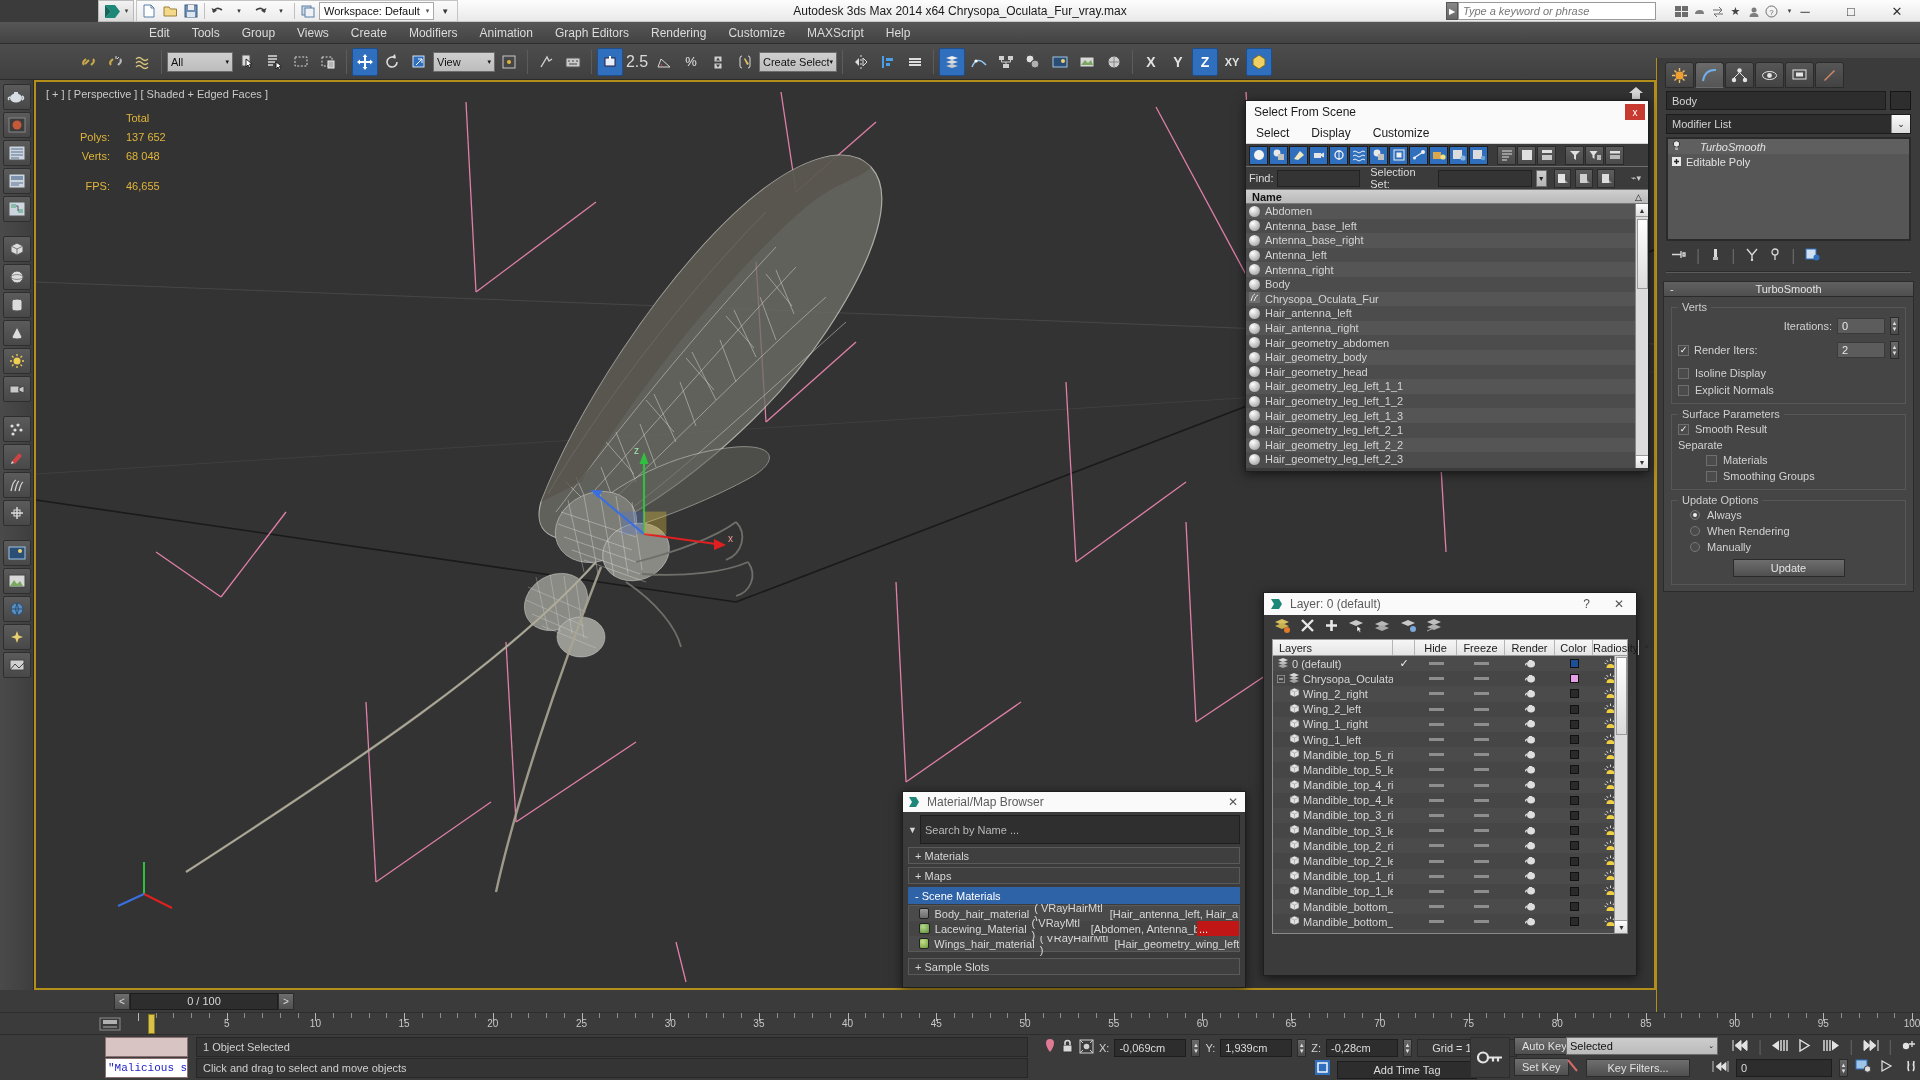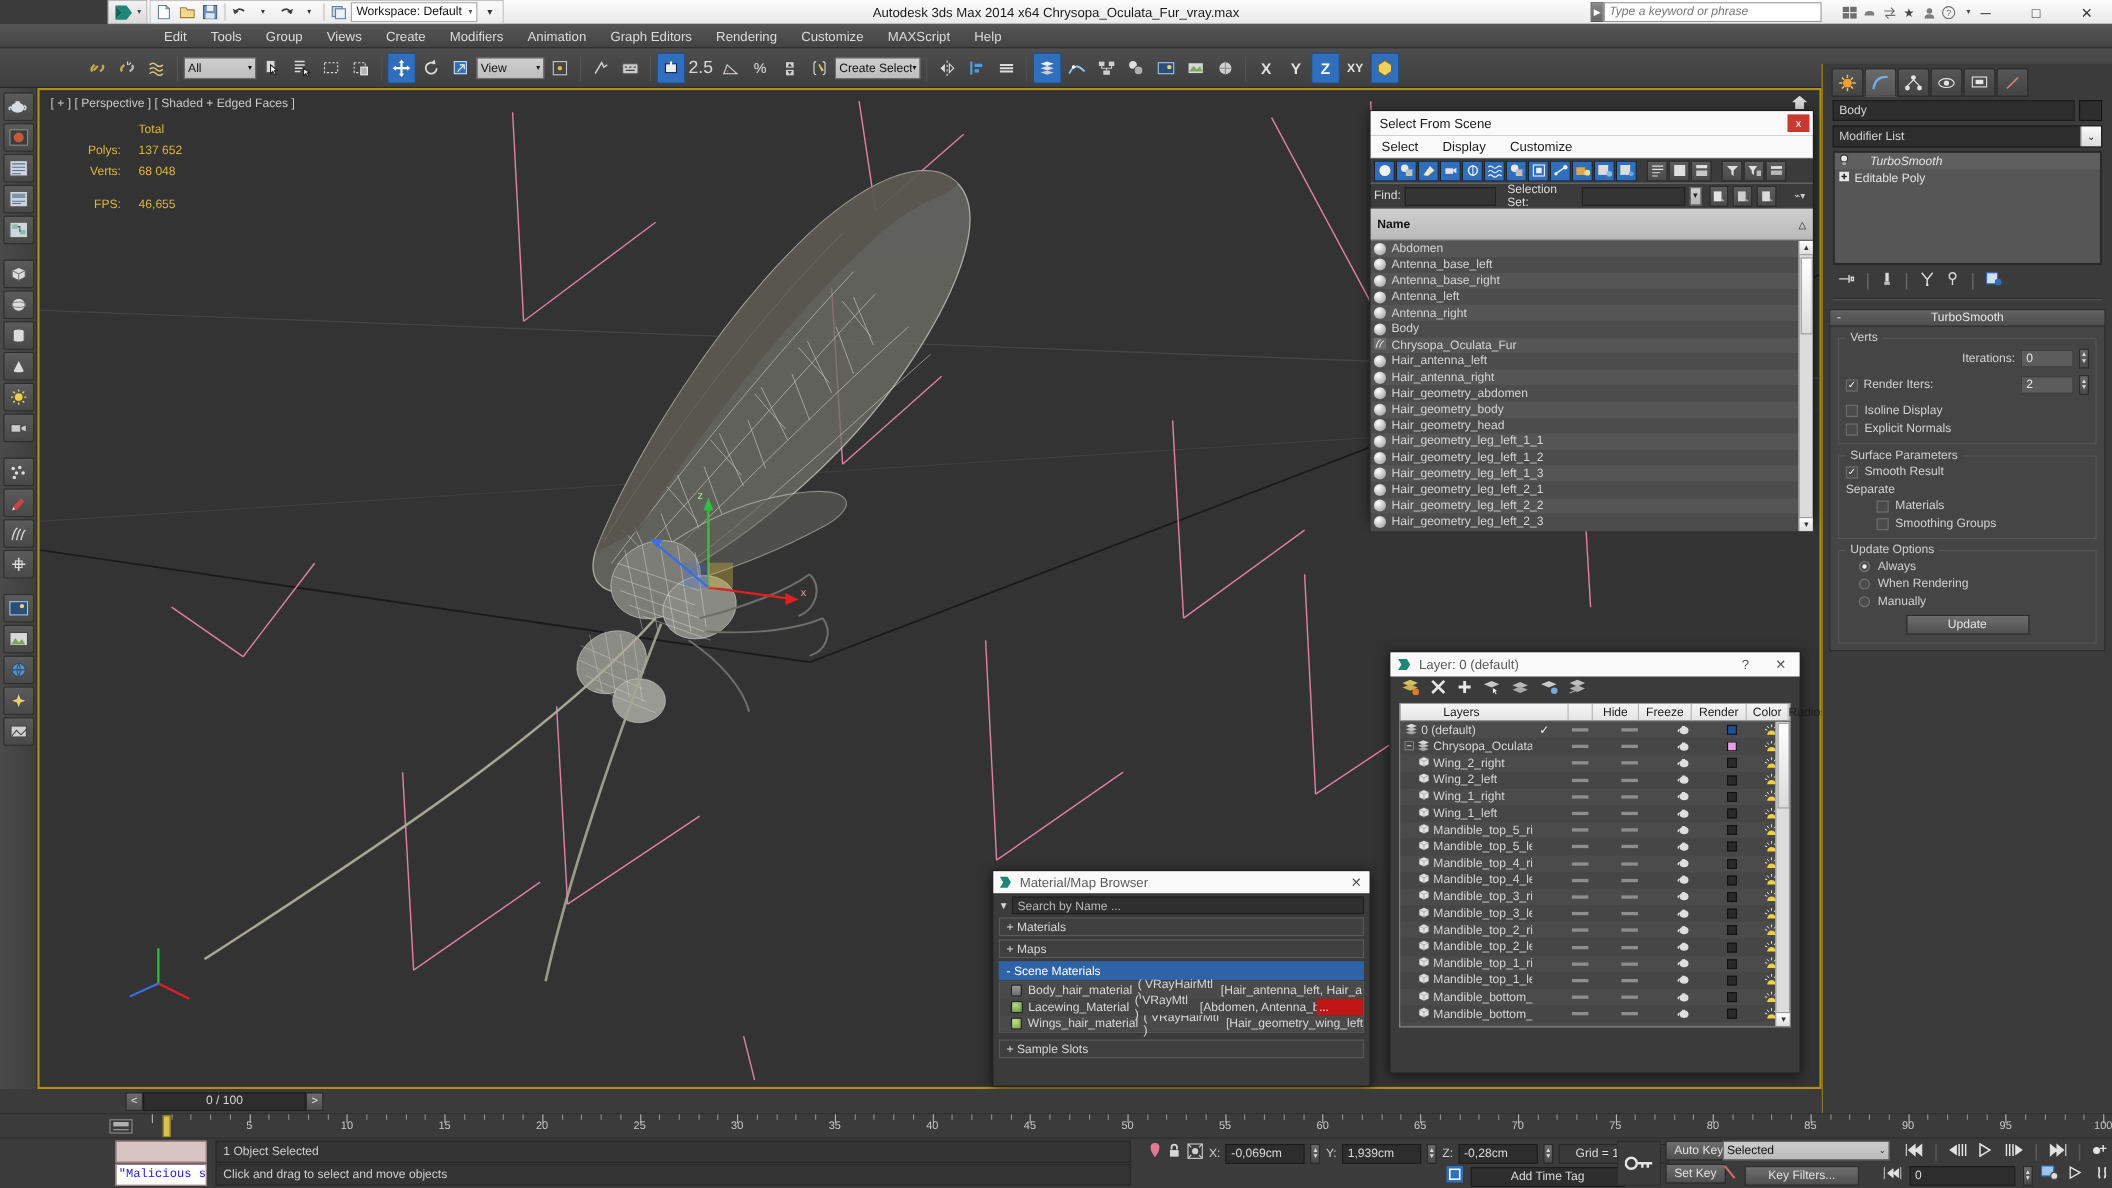--- a/index.html
+++ b/index.html
@@ -175,21 +175,21 @@
       padding-left:10px; gap:22px; font-size:12px; color:#1b1b1b; border-bottom:1px solid #d2d2d2;}
   .dlg-tools { height:23px; background:#3b3b3b; display:flex; align-items:center;
       padding:2px 3px; gap:1px; border-bottom:1px solid #6f6f6f; }
   .ico { width:19px; height:19px; border:1px solid #1f1f1f; display:flex;
       align-items:center; justify-content:center; font-size:10px; }
   .ico.blue { background:#2f6fbd; color:#fff; }
   .ico.gray { background:linear-gradient(#5d5d5d,#4a4a4a); color:#dcdcdc; border-color:#2b2b2b; }
   .findrow { height:22px; display:flex; align-items:center; gap:4px; padding:2px 3px; }
   .findlab { font-size:11px; color:#dcdcdc; }
   .finp { height:17px; background:#343434; border:1px solid #222; }
-  .listhdr { height:30px; background:linear-gradient(#cfcfcf,#b9b9b9); border-top:1px solid #777;
+  .listhdr { height:15px; background:linear-gradient(#cfcfcf,#b9b9b9); border-top:1px solid #777;
       border-bottom:1px solid #777; display:flex; align-items:center; padding:0 6px;
       font-size:11px; color:#111; font-weight:bold; justify-content:space-between; }
   .listbody { background:#4a4a4a; overflow:hidden; position:relative; }
   .lrow { height:14.6px; display:flex; align-items:center; gap:5px; padding-left:3px;
       font-size:11px; color:#d4d4d4; }
   .lrow:nth-child(odd) { background:#555; }
   .lrow:nth-child(even) { background:#4c4c4c; }
   .sphere { width:11px; height:11px; border-radius:50%;
       background:radial-gradient(circle at 35% 30%,#fff,#bdbdbd 60%,#8c8c8c); }
   .sbar { position:absolute; right:0; top:0; width:13px; bottom:0; background:#dcdcdc;
@@ -214,22 +214,22 @@
       background:#4b4b4b; }
   .lrow2:nth-child(even) { background:#464646; }
   .dash { width:15px; height:3px; background:#8e8e8e; }
   .csw { width:9px; height:9px; border:1px solid #111; }
 
   
   #matbrowser { position:absolute; left:902px; top:791px; width:344px; height:197px;
       background:#3b3b3b; border:1px solid #1e1e1e; box-shadow:0 2px 10px rgba(0,0,0,.6); }
   .mb-title { height:20px; background:#fafafa; display:flex; align-items:center; gap:6px;
       padding-left:5px; font-size:12px; color:#5b5b5b; position:relative; }
-  .mb-search { height:16px; background:#2f2f2f; border:1px solid #1e1e1e; color:#b9b9b9;
-      font-size:11px; display:flex; align-items:flex-end; padding-left:4px; }
+  .mb-search { height:29px; background:#2f2f2f; border:1px solid #1e1e1e; color:#b9b9b9;
+      font-size:11px; display:flex; align-items:center; padding-left:4px; }
   .mb-grp { height:17px; margin:3px 5px 0; background:#3f3f3f; border:1px solid #5a5a5a;
       display:flex; align-items:center; padding-left:6px; font-size:11px; color:#d7d7d7; }
   .mb-grp.sel { background:#2f63a8; border-color:#2f63a8; color:#fff; }
   .mb-item { height:15px; display:flex; align-items:center; gap:5px; padding-left:10px;
       font-size:11px; color:#d8d8d8; background:#4a4a4a; }
   .mb-item:nth-child(even) { background:#454545; }
   .mat-ico { width:11px; height:11px; border:1px solid #222; border-radius:2px; }
   .redtag { background:#c11616; color:#fff; padding:0 2px; }
 </style>
 </head>
@@ -1154,21 +1154,21 @@
           <circle cx="13" cy="11" r="3" fill="#7aa8d8"></circle>
         </svg></span>
     <span><svg width="17" height="15" viewBox="0 0 17 15">
           <path d="M1,4 l7,-3 l7,3 l-7,3 z" fill="#c0c0c0"></path>
           <path d="M1,9 l7,-3 l7,3 l-7,3 z" fill="#b0b0b0"></path>
           <path d="M1,13 l7,-3" stroke="#aaa"></path>
         </svg></span>
   </div>
   <div style="margin:0 8px;">
     <div class="lhdr">
-      <div style="flex:0 0 120px;justify-content:flex-start;padding-left:6px;margin-left:33px;">Layers</div>
+      <div style="flex:0 0 120px;justify-content:flex-start;padding-left:6px;">Layers</div>
       <div style="flex:0 0 22px;"></div>
       <div style="flex:0 0 42px;">Hide</div>
       <div style="flex:0 0 48px;">Freeze</div>
       <div style="flex:0 0 50px;">Render</div>
       <div style="flex:0 0 38px;">Color</div>
       <div style="flex:1;">Radiosity</div>
       <div style="flex:0 0 15px;border-right:none;font-size:8px;">^</div>
     </div>
     <div style="position:relative;background:#4b4b4b;height:278px;overflow:hidden;border:1px solid #8a8a8a;border-top:none;">
       <div id="layerrows">

